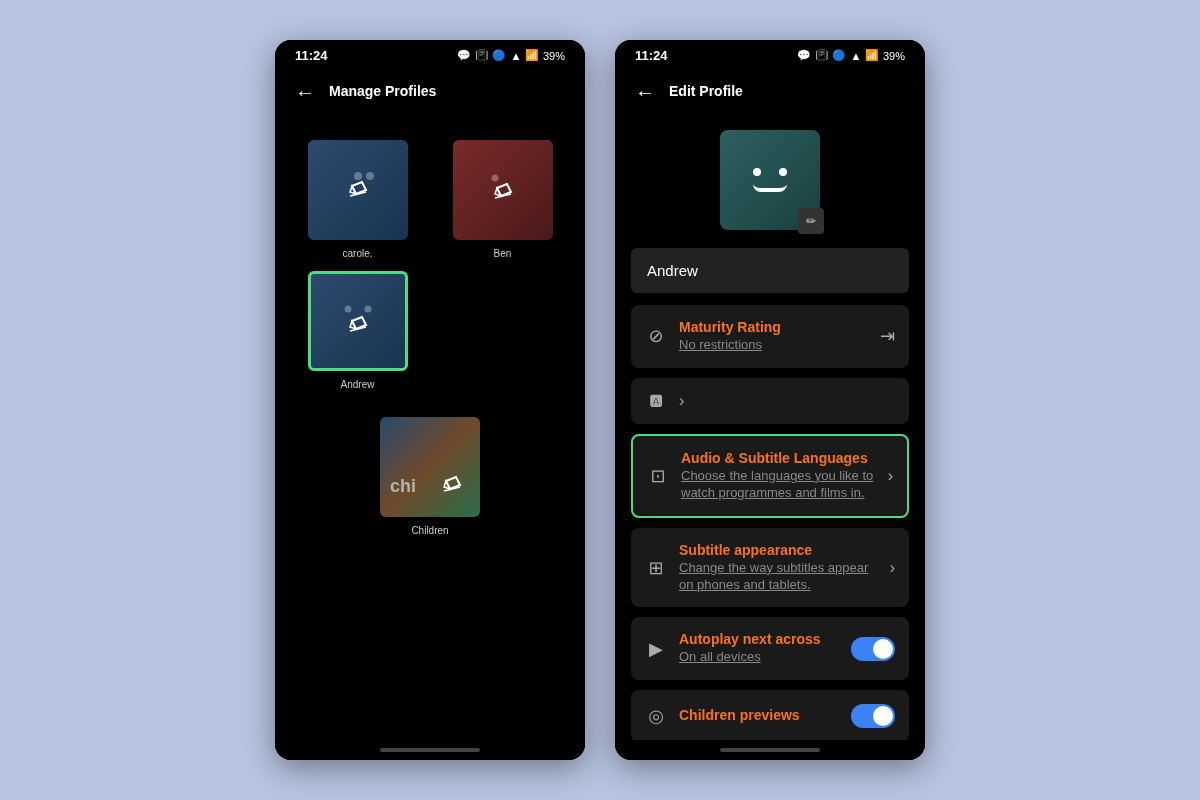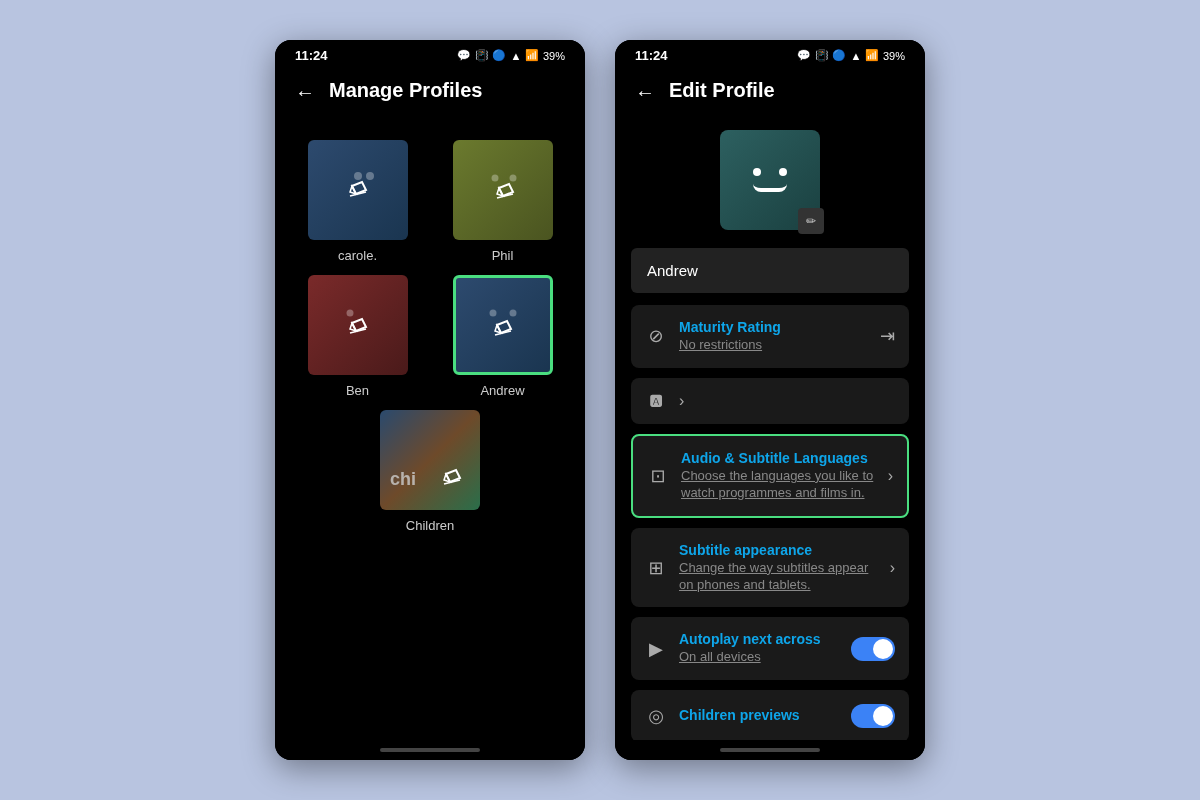--- a/index.html
+++ b/index.html
@@ -59,21 +59,21 @@
       background: #000;
     }
     .back-arrow {
       color: #fff;
       font-size: 20px;
       margin-right: 14px;
       cursor: pointer;
     }
     .header-title {
       color: #fff;
-      font-size: 20px;
+      font-size: 14px;
       font-weight: 700;
     }
 
     
     .manage-profiles-content {
       flex: 1;
       background: #000;
       padding: 10px 16px 20px;
       overflow: hidden;
     }
@@ -106,25 +106,26 @@
       background: linear-gradient(135deg, #2d4a6e, #1a3550);
     }
     .profile-avatar-bg-olive {
       background: linear-gradient(135deg, #6b7a2e, #4a5420);
     }
     .profile-avatar-bg-red {
       background: linear-gradient(135deg, #7a2a2a, #4a1a1a);
     }
     .profile-avatar-bg-children {
       background: linear-gradient(135deg, #2a4a6e, #6e4a2a, #2a6e4a);
+      margin-top: 15px;
     }
 
     .profile-name {
       color: #ccc;
-      font-size: 13px;
+      font-size: 10px;
       text-align: center;
     }
 
     .children-text {
       position: absolute;
       color: #ccc;
       font-size: 18px;
       font-weight: 600;
       bottom: 20px;
       left: 10px;
@@ -204,21 +205,21 @@
       color: #aaa;
       font-size: 18px;
       flex-shrink: 0;
       width: 22px;
       text-align: center;
     }
     .settings-item-content {
       flex: 1;
     }
     .settings-item-title {
-      color: #0ea5e9;
+      color: #f97316;
       font-size: 14px;
       font-weight: 600;
       margin-bottom: 2px;
     }
     .settings-item-subtitle {
       color: #888;
       font-size: 13px;
       line-height: 1.3;
       text-decoration: underline;
     }
@@ -291,32 +292,20 @@
             <ellipse cx="24" cy="10" rx="4" ry="4" fill="rgba(255,255,255,0.3)"></ellipse>
             <ellipse cx="36" cy="10" rx="4" ry="4" fill="rgba(255,255,255,0.3)"></ellipse>
             <path d="M18 20 L28 16 L32 24 L22 28 Z" stroke="white" stroke-width="2" fill="none"></path>
             <path d="M18 20 L16 26 L22 28 Z" stroke="white" stroke-width="1.5" fill="none"></path>
             <line x1="16" y1="30" x2="32" y2="26" stroke="white" stroke-width="1.5"></line>
           </svg>
         </div>
         <span class="profile-name">carole.</span>
       </div>
 
-      <div class="profile-item">
-        <div class="profile-avatar profile-avatar-bg-olive">
-          <svg width="48" height="48" viewBox="0 0 48 48" fill="none">
-            <ellipse cx="16" cy="12" rx="3.5" ry="3.5" fill="rgba(255,255,255,0.3)"></ellipse>
-            <ellipse cx="34" cy="12" rx="3.5" ry="3.5" fill="rgba(255,255,255,0.3)"></ellipse>
-            <path d="M20 22 L30 18 L34 26 L24 30 Z" stroke="white" stroke-width="2" fill="none"></path>
-            <path d="M20 22 L18 28 L24 30 Z" stroke="white" stroke-width="1.5" fill="none"></path>
-            <line x1="18" y1="32" x2="34" y2="28" stroke="white" stroke-width="1.5"></line>
-          </svg>
-        </div>
-        <span class="profile-name">Phil</span>
-      </div>
 
       <div class="profile-item">
         <div class="profile-avatar profile-avatar-bg-red">
           <svg width="48" height="48" viewBox="0 0 48 48" fill="none">
             <ellipse cx="16" cy="12" rx="3.5" ry="3.5" fill="rgba(255,255,255,0.3)"></ellipse>
             <path d="M18 22 L28 18 L32 26 L22 30 Z" stroke="white" stroke-width="2" fill="none"></path>
             <path d="M18 22 L16 28 L22 30 Z" stroke="white" stroke-width="1.5" fill="none"></path>
             <line x1="16" y1="32" x2="32" y2="28" stroke="white" stroke-width="1.5"></line>
           </svg>
         </div>

